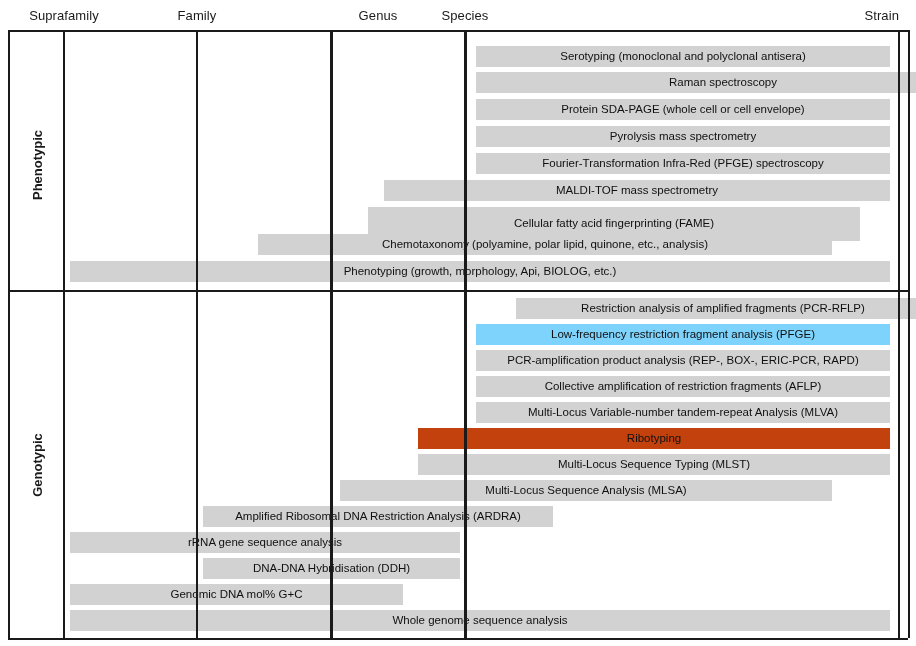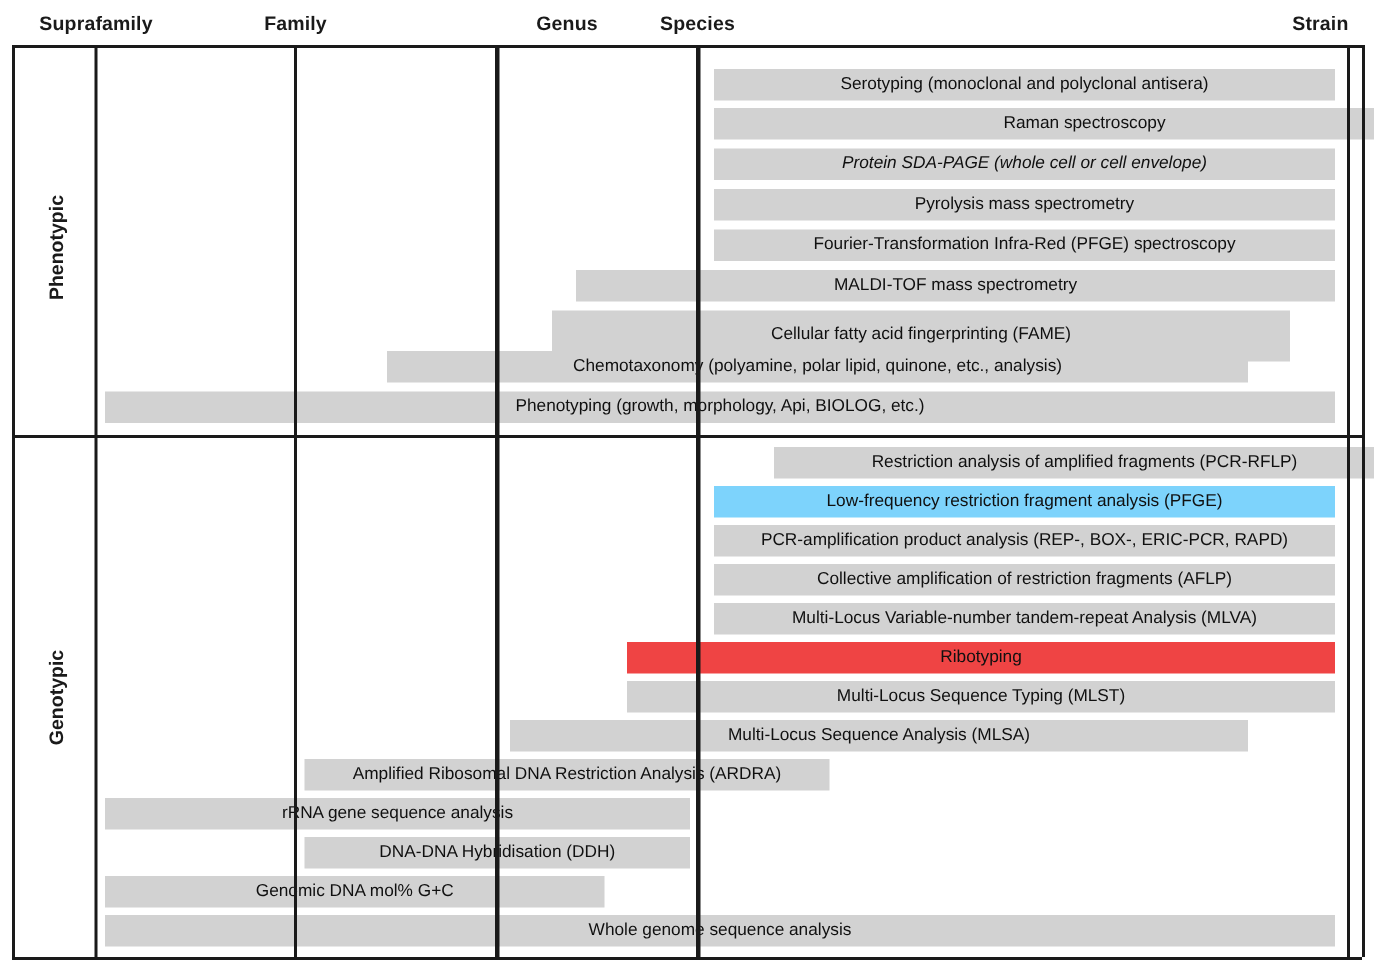--- a/index.html
+++ b/index.html
@@ -16,21 +16,21 @@
     width: 916px;
     height: 646px;
     background: #ffffff;
     overflow: hidden;
   }
 
   
   .rank-label {
     position: absolute;
     font-size: 13px;
-    font-weight: 700;
+    font-weight: 400;
     color: #1a1a1a;
     white-space: nowrap;
     transform: translateX(-50%);
     letter-spacing: 0.1px;
   }
   .rank-label.anchor-right {
     transform: translateX(-100%);
   }
 
   
@@ -107,21 +107,21 @@
       <div class="group-label" style="left: 30px; top: 465px;">Genotypic</div>
     </div>
 
   <div id="bars">
       <div class="bar" style="left: 476px; top: 46px; width: 414px; height: 21px; background: rgb(210, 210, 210); z-index: 3;">
         <span class="bar-label">Serotyping (monoclonal and polyclonal antisera)</span>
       </div>
       <div class="bar" style="left: 476px; top: 72px; width: 494px; height: 21px; background: rgb(210, 210, 210); z-index: 3;">
         <span class="bar-label">Raman spectroscopy</span>
       </div>
-      <div class="bar" style="left: 476px; top: 99px; width: 414px; height: 21px; background: rgb(210, 210, 210); z-index: 3; font-style: italic;">
+      <div class="bar" style="left: 476px; top: 99px; width: 414px; height: 21px; background: rgb(210, 210, 210); z-index: 3;">
         <span class="bar-label">Protein SDA-PAGE (whole cell or cell envelope)</span>
       </div>
       <div class="bar" style="left: 476px; top: 126px; width: 414px; height: 21px; background: rgb(210, 210, 210); z-index: 3;">
         <span class="bar-label">Pyrolysis mass spectrometry</span>
       </div>
       <div class="bar" style="left: 476px; top: 153px; width: 414px; height: 21px; background: rgb(210, 210, 210); z-index: 3;">
         <span class="bar-label">Fourier-Transformation Infra-Red (PFGE) spectroscopy</span>
       </div>
       <div class="bar" style="left: 384px; top: 180px; width: 506px; height: 21px; background: rgb(210, 210, 210); z-index: 3;">
         <span class="bar-label">MALDI-TOF mass spectrometry</span>
@@ -143,21 +143,21 @@
       </div>
       <div class="bar" style="left: 476px; top: 350px; width: 414px; height: 21px; background: rgb(210, 210, 210); z-index: 3;">
         <span class="bar-label">PCR-amplification product analysis (REP-, BOX-, ERIC-PCR, RAPD)</span>
       </div>
       <div class="bar" style="left: 476px; top: 376px; width: 414px; height: 21px; background: rgb(210, 210, 210); z-index: 3;">
         <span class="bar-label">Collective amplification of restriction fragments (AFLP)</span>
       </div>
       <div class="bar" style="left: 476px; top: 402px; width: 414px; height: 21px; background: rgb(210, 210, 210); z-index: 3;">
         <span class="bar-label">Multi-Locus Variable-number tandem-repeat Analysis (MLVA)</span>
       </div>
-      <div class="bar" style="left: 418px; top: 428px; width: 472px; height: 21px; background: #ef4444; z-index: 3;">
+      <div class="bar" style="left: 418px; top: 428px; width: 472px; height: 21px; background: #c2410c; z-index: 3;">
         <span class="bar-label">Ribotyping</span>
       </div>
       <div class="bar" style="left: 418px; top: 454px; width: 472px; height: 21px; background: rgb(210, 210, 210); z-index: 3;">
         <span class="bar-label">Multi-Locus Sequence Typing (MLST)</span>
       </div>
       <div class="bar" style="left: 340px; top: 480px; width: 492px; height: 21px; background: rgb(210, 210, 210); z-index: 3;">
         <span class="bar-label">Multi-Locus Sequence Analysis (MLSA)</span>
       </div>
       <div class="bar" style="left: 203px; top: 506px; width: 350px; height: 21px; background: rgb(210, 210, 210); z-index: 3;">
         <span class="bar-label">Amplified Ribosomal DNA Restriction Analysis (ARDRA)</span>

